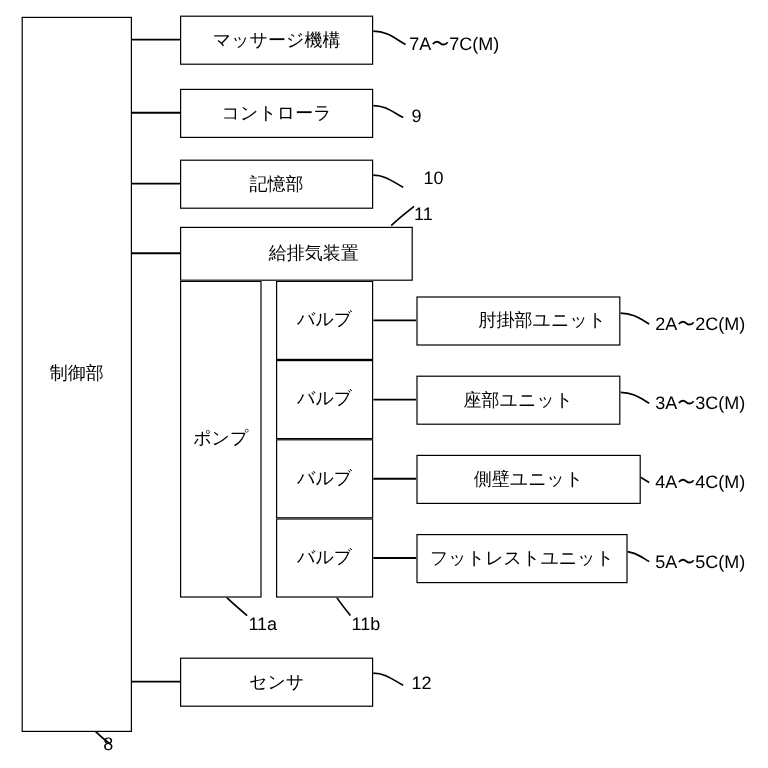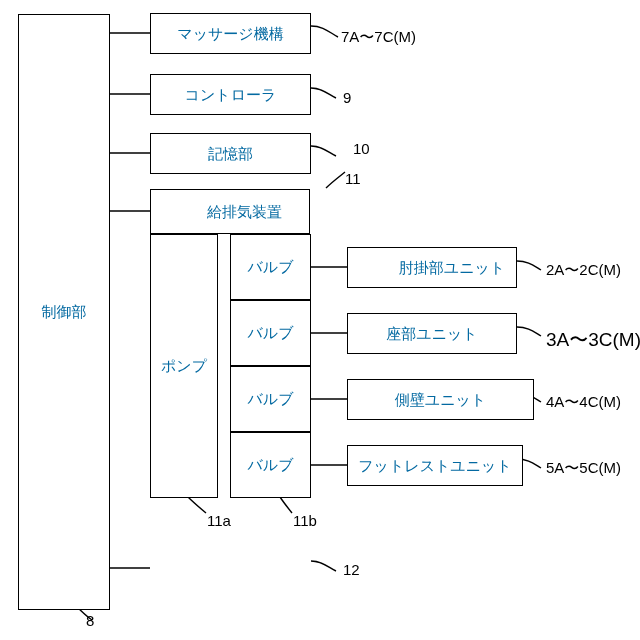--- a/index.html
+++ b/index.html
@@ -16,21 +16,21 @@
     overflow: hidden;
   }
   .box {
     position: absolute;
     box-sizing: border-box;
     border: 1.6px solid #000000;
     background: #ffffff;
     display: flex;
     align-items: center;
     justify-content: center;
-    color: #0369a1;
+    color: #000000;
     text-align: left;
     line-height: 1.2;
   }
   .box-label {
     display: block;
     white-space: nowrap;
   }
   .ctrl-label {
     writing-mode: horizontal-tb;
     font-size: 15px;
@@ -107,21 +107,21 @@
   <div class="box" style="left:150px; top:74px; width:161px; height:41px; font-size:15px;">
     <span class="box-label">コントローラ</span>
   </div>
   <div class="lbl" style="left:343px; top:89px; font-size:15px;">9</div>
 
   <div class="box" style="left:150px; top:133px; width:161px; height:41px; font-size:15px;">
     <span class="box-label">記憶部</span>
   </div>
   <div class="lbl" style="left:353px; top:140px; font-size:15px;">10</div>
 
-  <div class="box" style="left:150px; top:189px; width:160px; height:45px; font-size:15px;padding-left:29px;">
+  <div class="box" style="left:150px; top:189px; width:194px; height:45px; font-size:15px;padding-left:29px;">
     <span class="box-label">給排気装置</span>
   </div>
   <div class="lbl" style="left:345px; top:170px; font-size:15px;">11</div>
 
   <div class="box" style="left:150px; top:234px; width:68px; height:264px; font-size:15px;">
     <span class="box-label">ポンプ</span>
   </div>
   <div class="lbl" style="left:207px; top:512px; font-size:15px;">11a</div>
 
   <div class="box" style="left:230px; top:234px; width:81px; height:66px; font-size:15px;">
@@ -139,27 +139,30 @@
   <div class="lbl" style="left:293px; top:512px; font-size:15px;">11b</div>
 
   <div class="box" style="left:347px; top:247px; width:170px; height:41px; font-size:15px;padding-left:40px;">
     <span class="box-label">肘掛部ユニット</span>
   </div>
   <div class="lbl" style="left:546px; top:261px; font-size:15px;">2A〜2C(M)</div>
 
   <div class="box" style="left:347px; top:313px; width:170px; height:41px; font-size:15px;">
     <span class="box-label">座部ユニット</span>
   </div>
-  <div class="lbl" style="left:546px; top:327px; font-size:19px;text-align:right;">3A〜3C(M)</div>
+  <div class="lbl" style="left:546px; top:327px; font-size:15px;text-align:right;">3A〜3C(M)</div>
 
   <div class="box" style="left:347px; top:379px; width:187px; height:41px; font-size:15px;">
     <span class="box-label">側壁ユニット</span>
   </div>
   <div class="lbl" style="left:546px; top:393px; font-size:15px;">4A〜4C(M)</div>
 
   <div class="box" style="left:347px; top:445px; width:176px; height:41px; font-size:15px;">
     <span class="box-label">フットレストユニット</span>
   </div>
   <div class="lbl" style="left:546px; top:459px; font-size:15px;">5A〜5C(M)</div>
 
+  <div class="box" style="left:150px; top:548px; width:161px; height:41px; font-size:15px;">
+    <span class="box-label">センサ</span>
+  </div>
   <div class="lbl" style="left:343px; top:561px; font-size:15px;">12</div>
 
 </div>
 
 </body></html>

